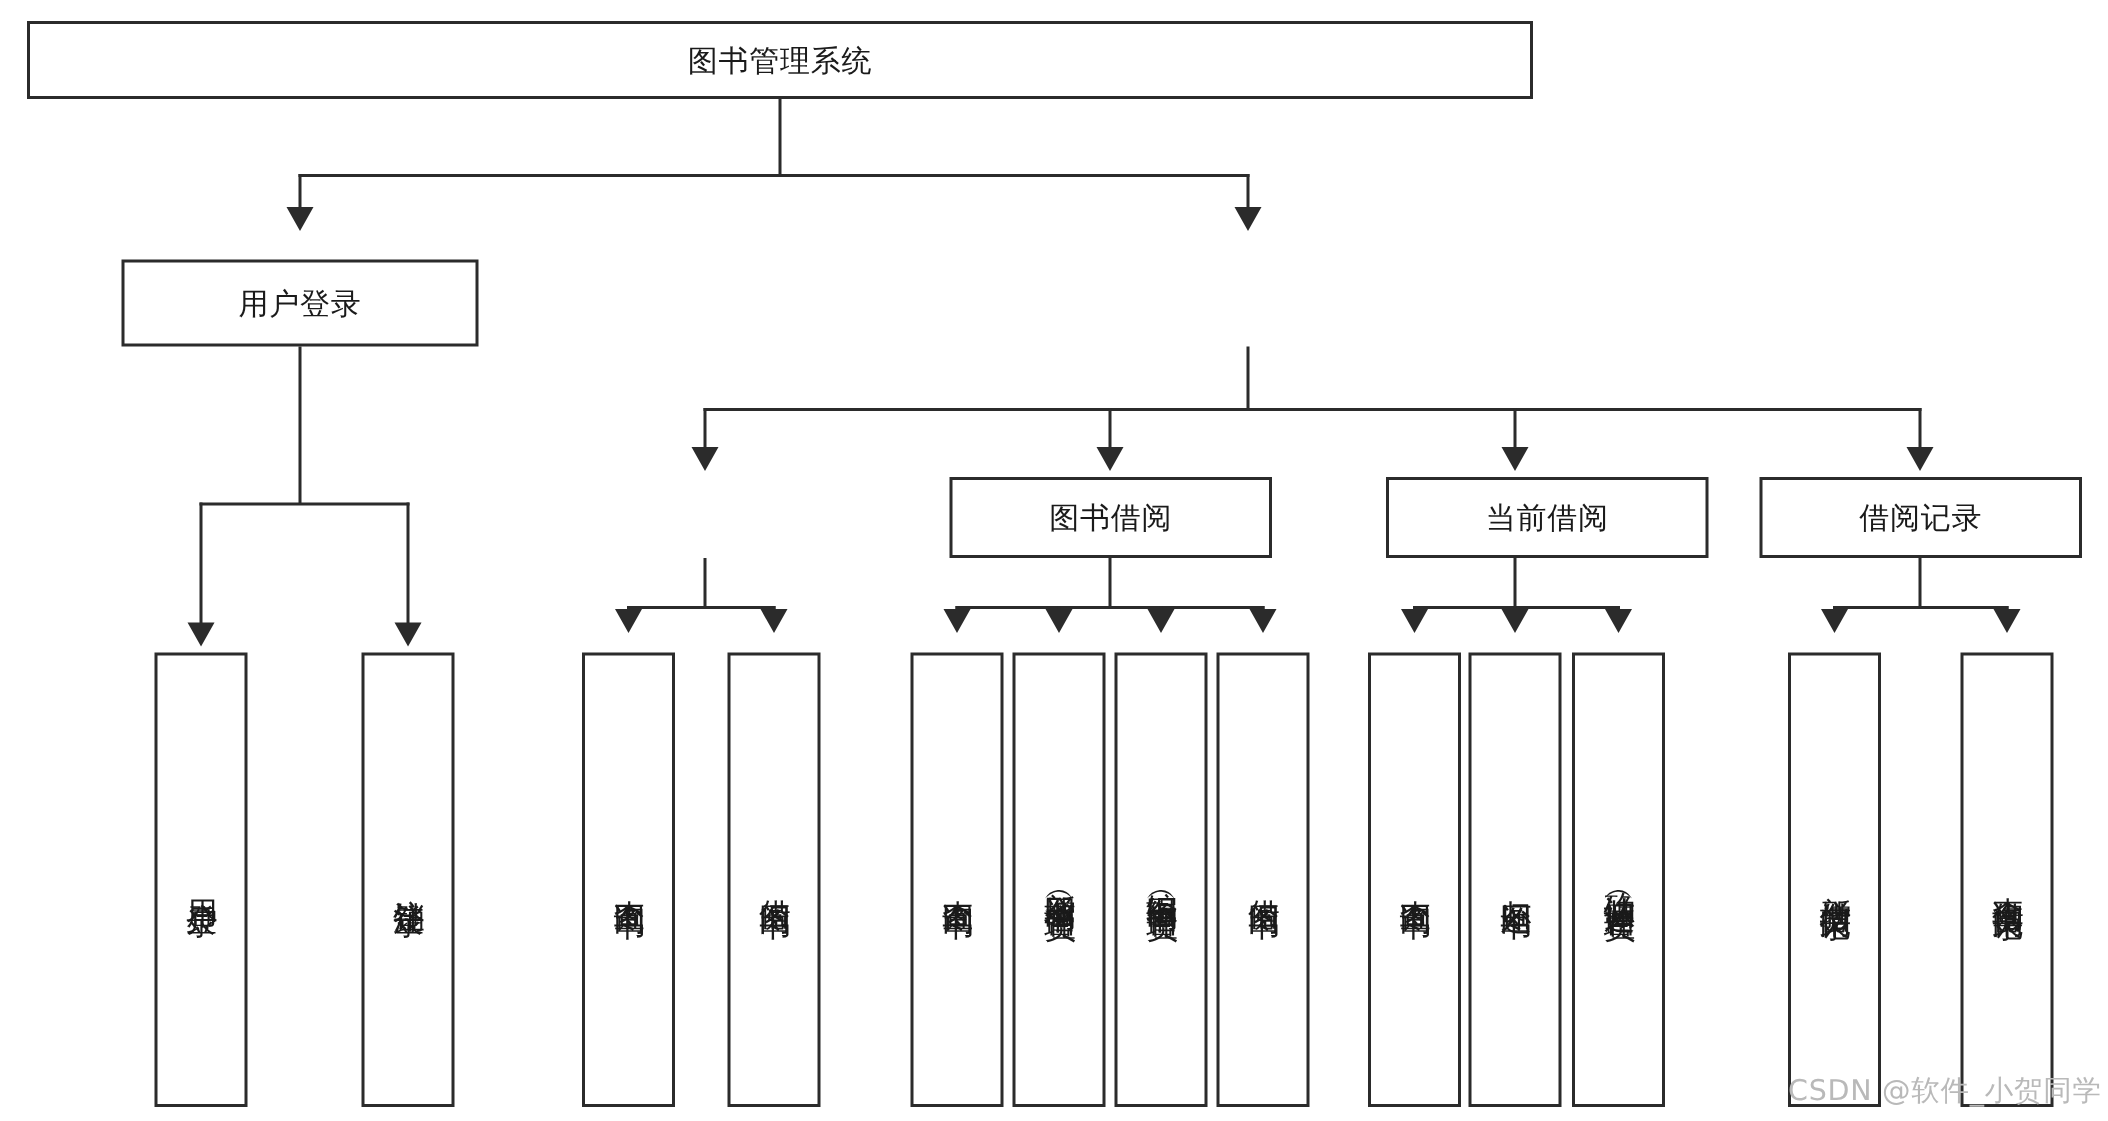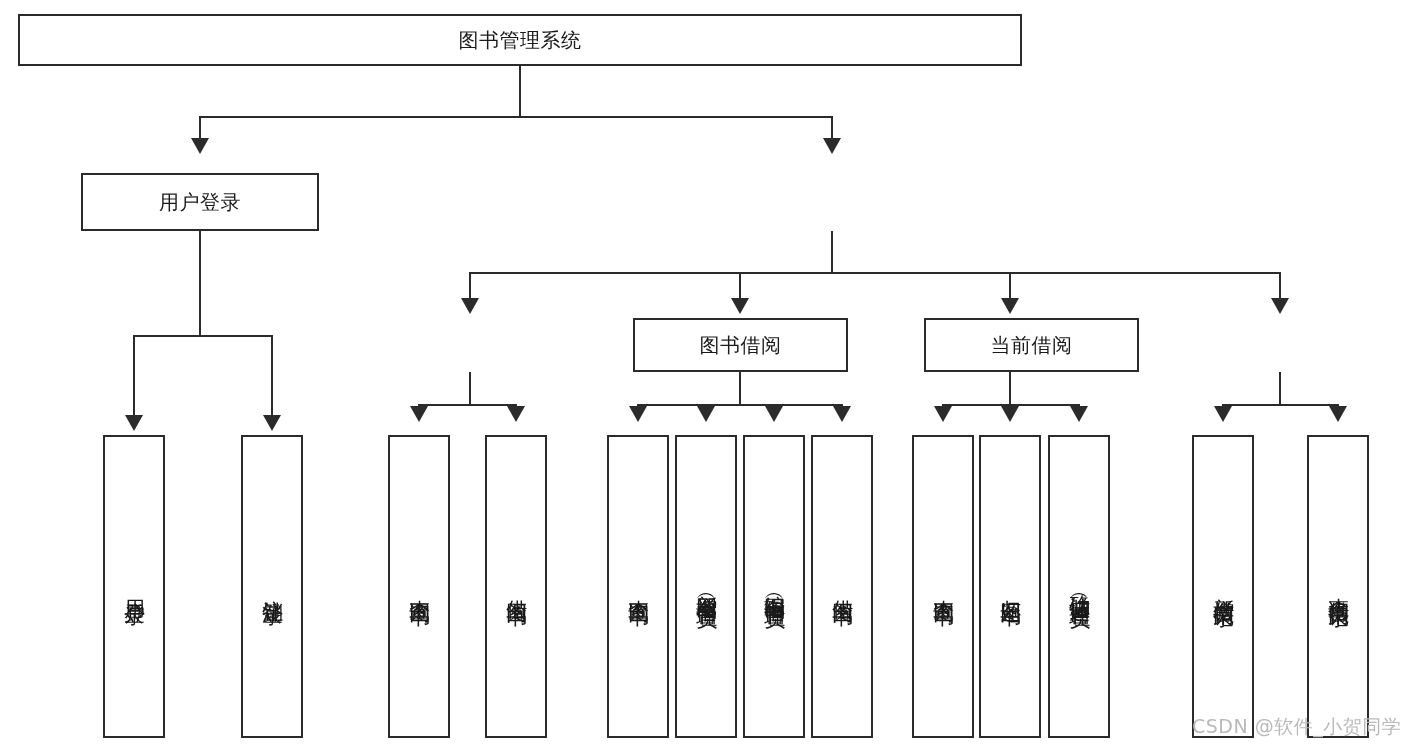--- a/index.html
+++ b/index.html
@@ -105,20 +105,23 @@
   <div class="arrow" style="left:731px;top:298px;"></div>
   <div class="arrow" style="left:1001px;top:298px;"></div>
   <div class="arrow" style="left:1271px;top:298px;"></div>
 
   <div class="node" style="left:633px;top:318px;width:215px;height:54px;">
     <span class="label">图书借阅</span>
   </div>
   <div class="node" style="left:903px;top:318px;width:215px;height:54px;margin-left:21px;">
     <span class="label">当前借阅</span>
   </div>
+  <div class="node" style="left:1173px;top:318px;width:215px;height:54px;">
+    <span class="label">借阅记录</span>
+  </div>
 
   <div class="conn v" style="left:469px;top:372px;width:2px;height:33px;"></div>
   <div class="conn h" style="left:418px;top:404px;width:99px;height:2px;"></div>
   <div class="conn v" style="left:418px;top:404px;width:2px;height:14px;"></div>
   <div class="conn v" style="left:515px;top:404px;width:2px;height:14px;"></div>
   <div class="arrow" style="left:410px;top:406px;"></div>
   <div class="arrow" style="left:507px;top:406px;"></div>
 
   <div class="conn v" style="left:739px;top:372px;width:2px;height:33px;"></div>
   <div class="conn h" style="left:637px;top:404px;width:206px;height:2px;"></div>

